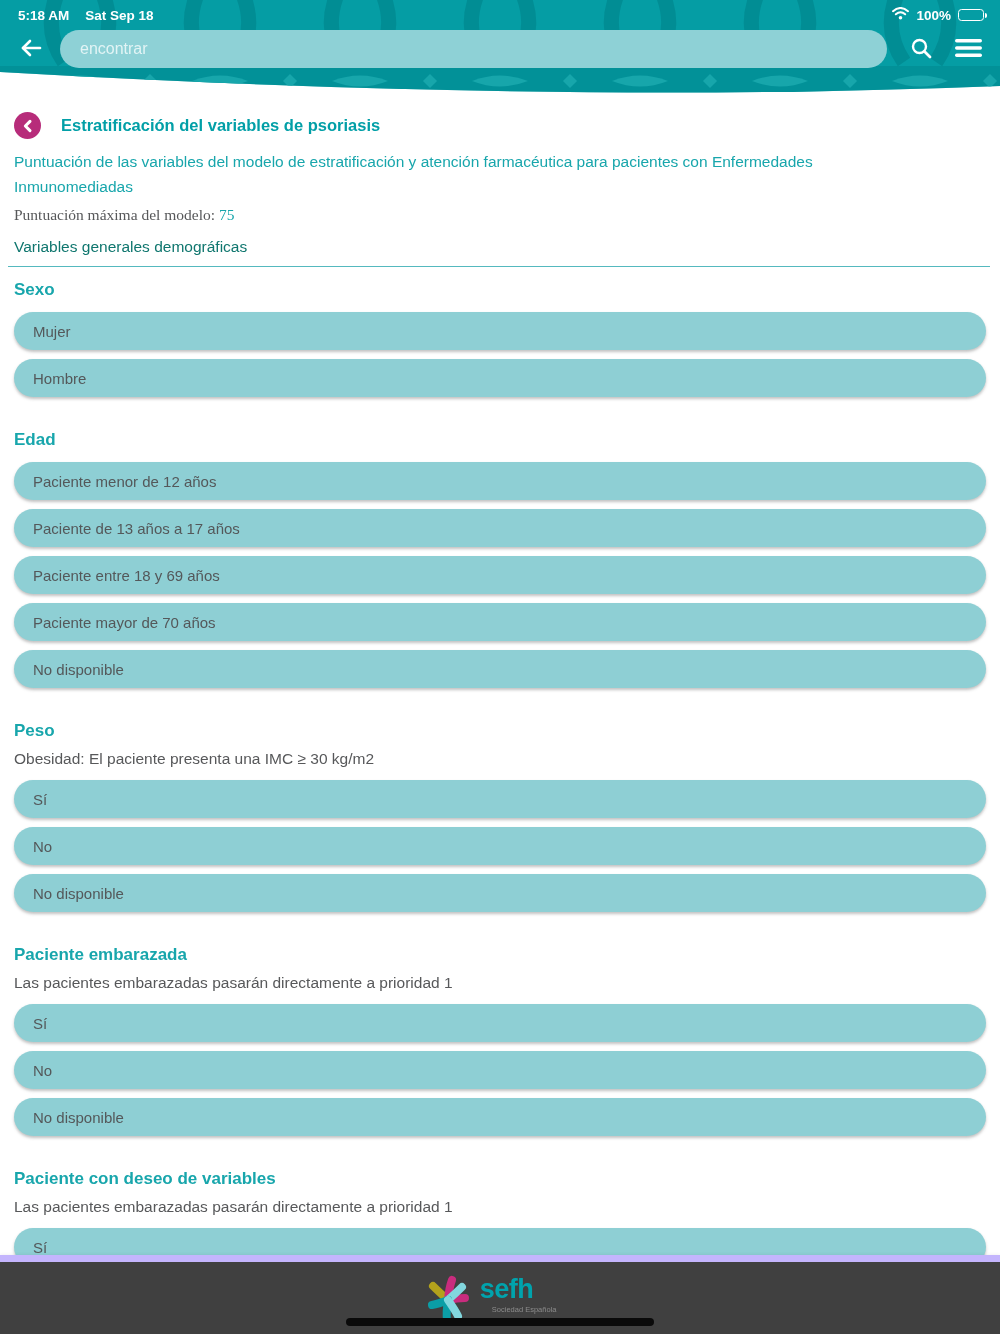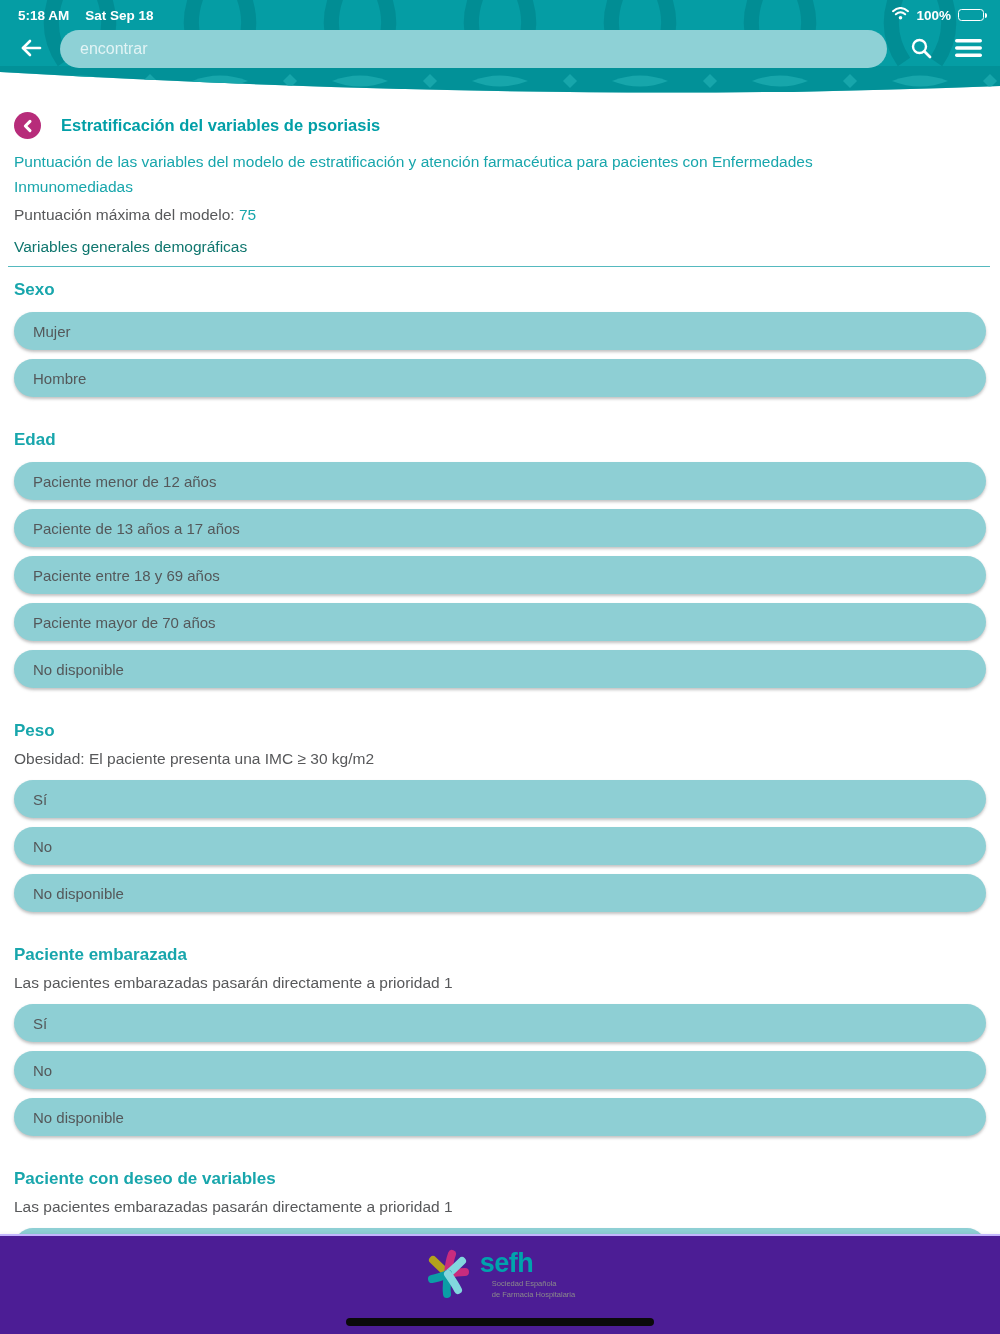--- a/index.html
+++ b/index.html
@@ -36,40 +36,40 @@
   .search-input::placeholder { color:#e2f4f5; opacity:1; }
   .icon-btn { background:none; border:none; padding:0; margin-left:10px; cursor:pointer; flex:none; }
 
   
   main { flex:1; overflow:hidden; padding:0 14px; position:relative; }
   .title-row { display:flex; align-items:center; gap:20px; margin-top:12px; }
   .back-circle { width:27px; height:27px; border-radius:50%; background:#b72c7a; border:none;
     display:flex; align-items:center; justify-content:center; padding:0; cursor:pointer; flex:none; }
   h1 { font-size:16.5px; font-weight:bold; color:#029fa7; margin:0; }
   .intro { color:#18a6ac; font-size:15.5px; line-height:25px; margin:10px 0 0; max-width:900px; }
-  .max-score { color:#57585a; font-size:15.5px; line-height:19px; margin:6px 0 0; }
+  .max-score { color:#57585a; font-size:15.5px; line-height:19px; margin:6px 0 0;font-family:Liberation Serif, serif; }
   .max-score .value { color:#18a6ac; }
   .group-link { display:inline-block; color:#0f766e; font-size:15.5px; line-height:19px;
     margin:13px 0 0; text-decoration:none; cursor:pointer; }
   .divider { border:none; border-top:1.5px solid #55b9bf; margin:10px -4px 0 -6px; }
 
   .qsection h2 { color:#18a6ac; font-size:17px; font-weight:bold; margin:33px 0 0; line-height:20px; }
   .qsection:first-child h2 { margin-top:13px; }
   .qsection .subtitle { color:#57585a; font-size:15.5px; margin:8px 0 0; line-height:19px; }
   .pill {
     display:block; width:100%; height:38px; border:none; border-radius:19px;
     background:#8ecfd4; color:#54585a; font-size:15px; text-align:left;
     padding:0 19px; margin-top:9px; cursor:pointer;
     box-shadow:0 2px 3px rgba(80,80,80,0.35);
     font-family:"Liberation Sans", sans-serif;
   }
   .qsection .pill:first-of-type { margin-top:12px; }
 
   
-  footer { flex:none; height:100px; background:#4c1d95; border-top:2px solid #c4b5fd;
+  footer { flex:none; height:79px; background:#404040; border-top:7px solid #c4b5fd;
     box-shadow:0 -1px 3px rgba(0,0,0,0.05); position:relative;
     display:flex; justify-content:center; align-items:flex-start; }
   .logo { display:flex; align-items:center; gap:9px; margin-top:12px; }
   .logo-star { flex:none; }
   .logo-txt { display:flex; flex-direction:column; line-height:1; }
   .logo-name { color:#00a3ad; font-size:27px; font-weight:bold; letter-spacing:-0.5px; }
   .logo-tag { color:#8b8b8b; font-size:7.5px; line-height:9px; margin-top:2px;padding-left:12px; }
   .home-indicator { position:absolute; bottom:8px; left:50%; transform:translateX(-50%);
     width:308px; height:8px; border-radius:4px; background:#0a0a0a; }
 </style>

